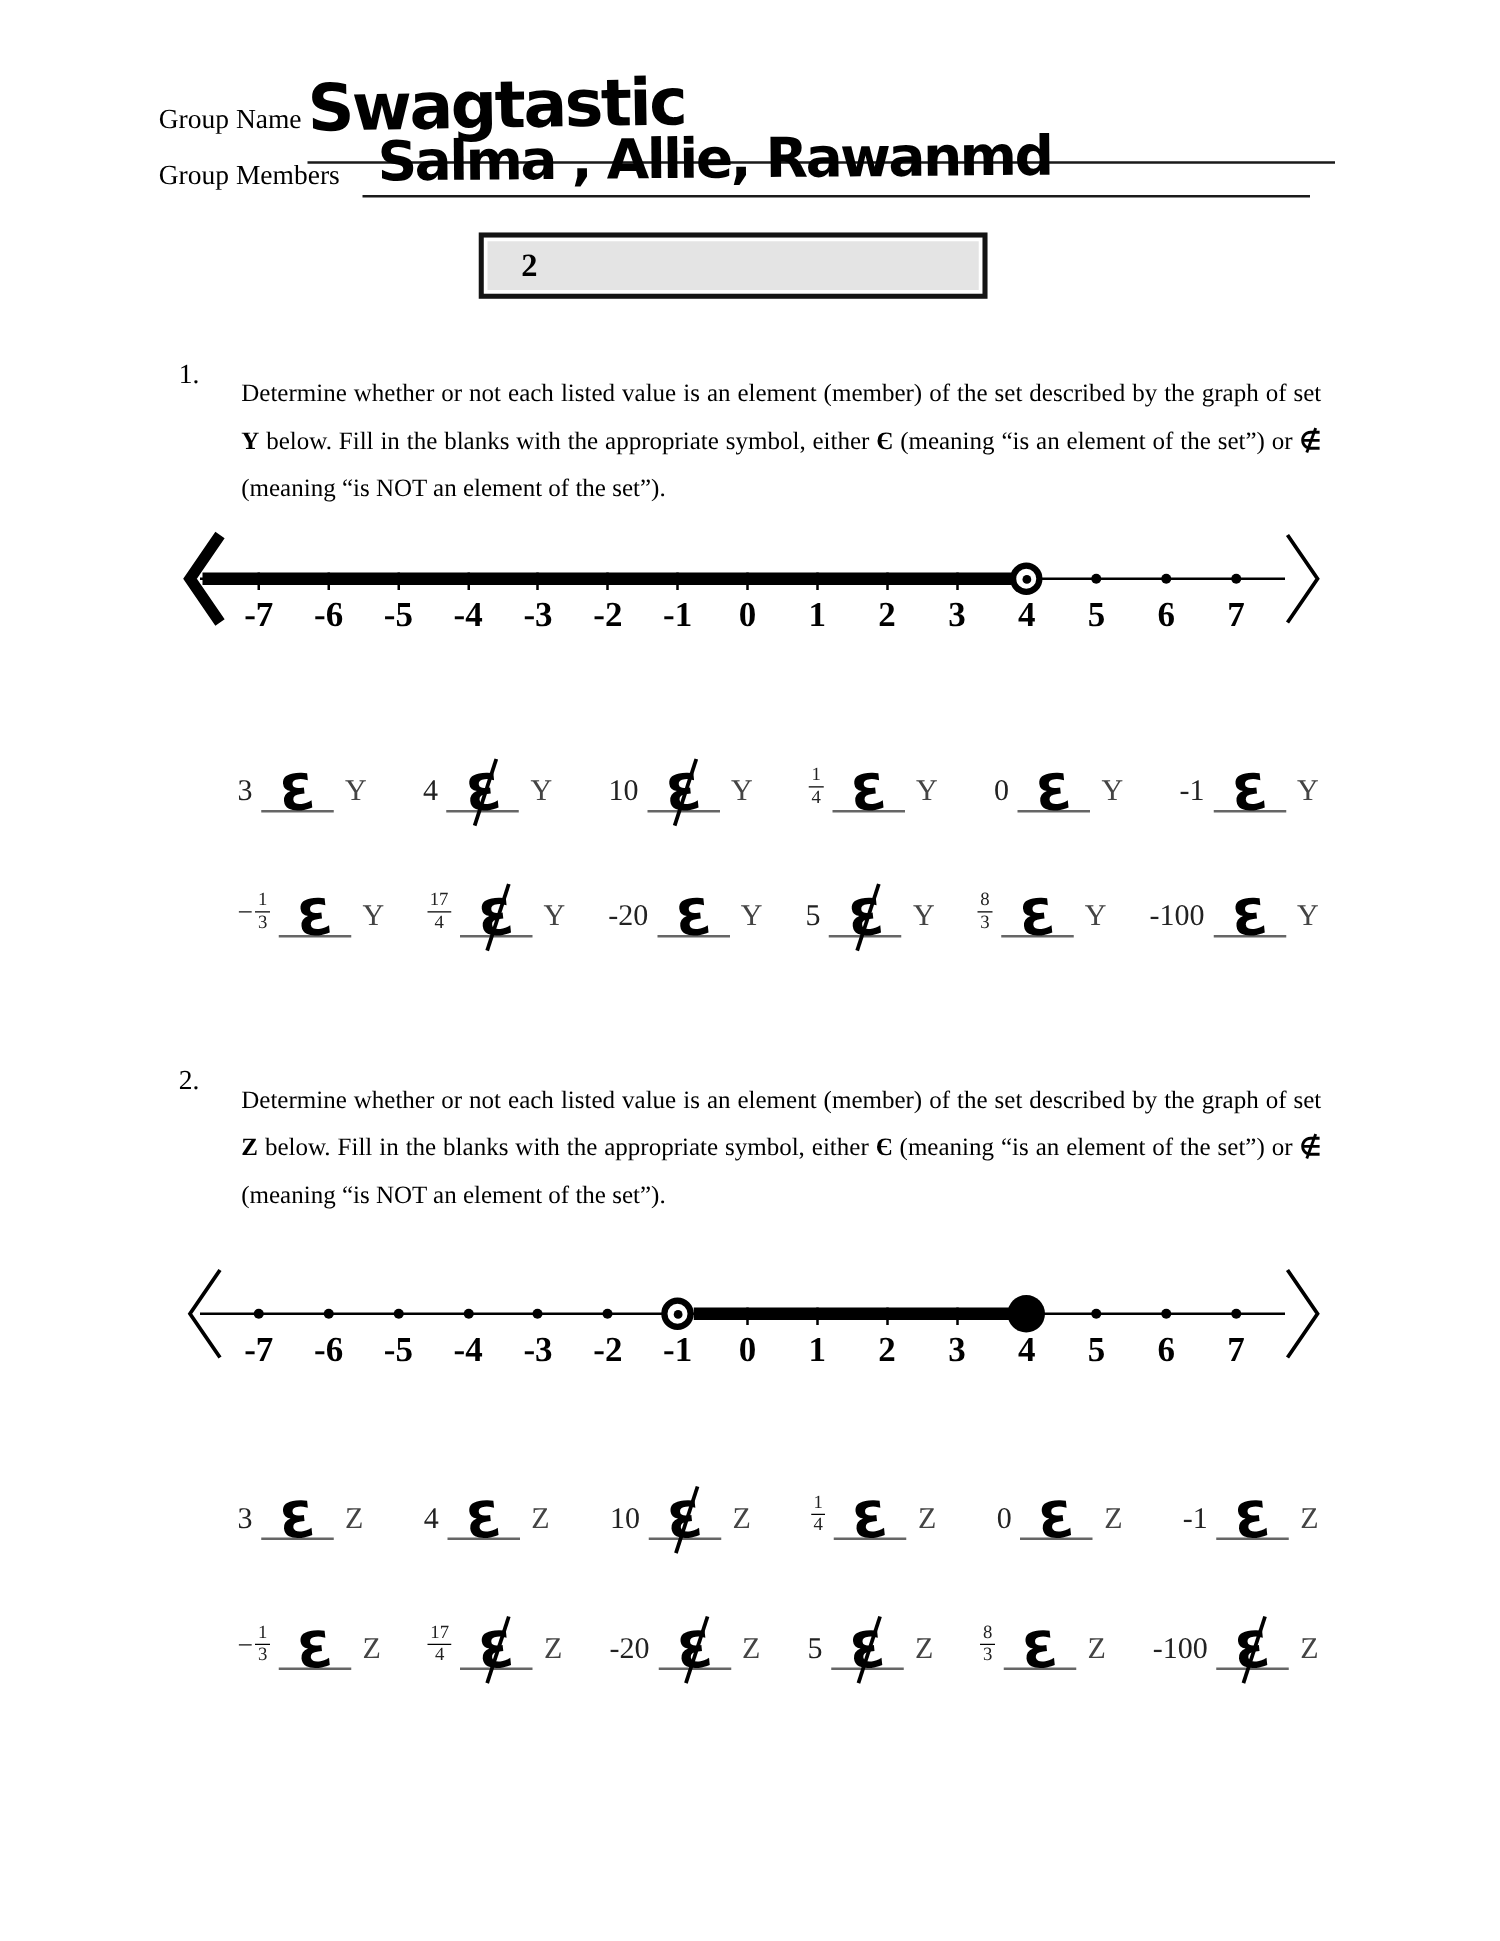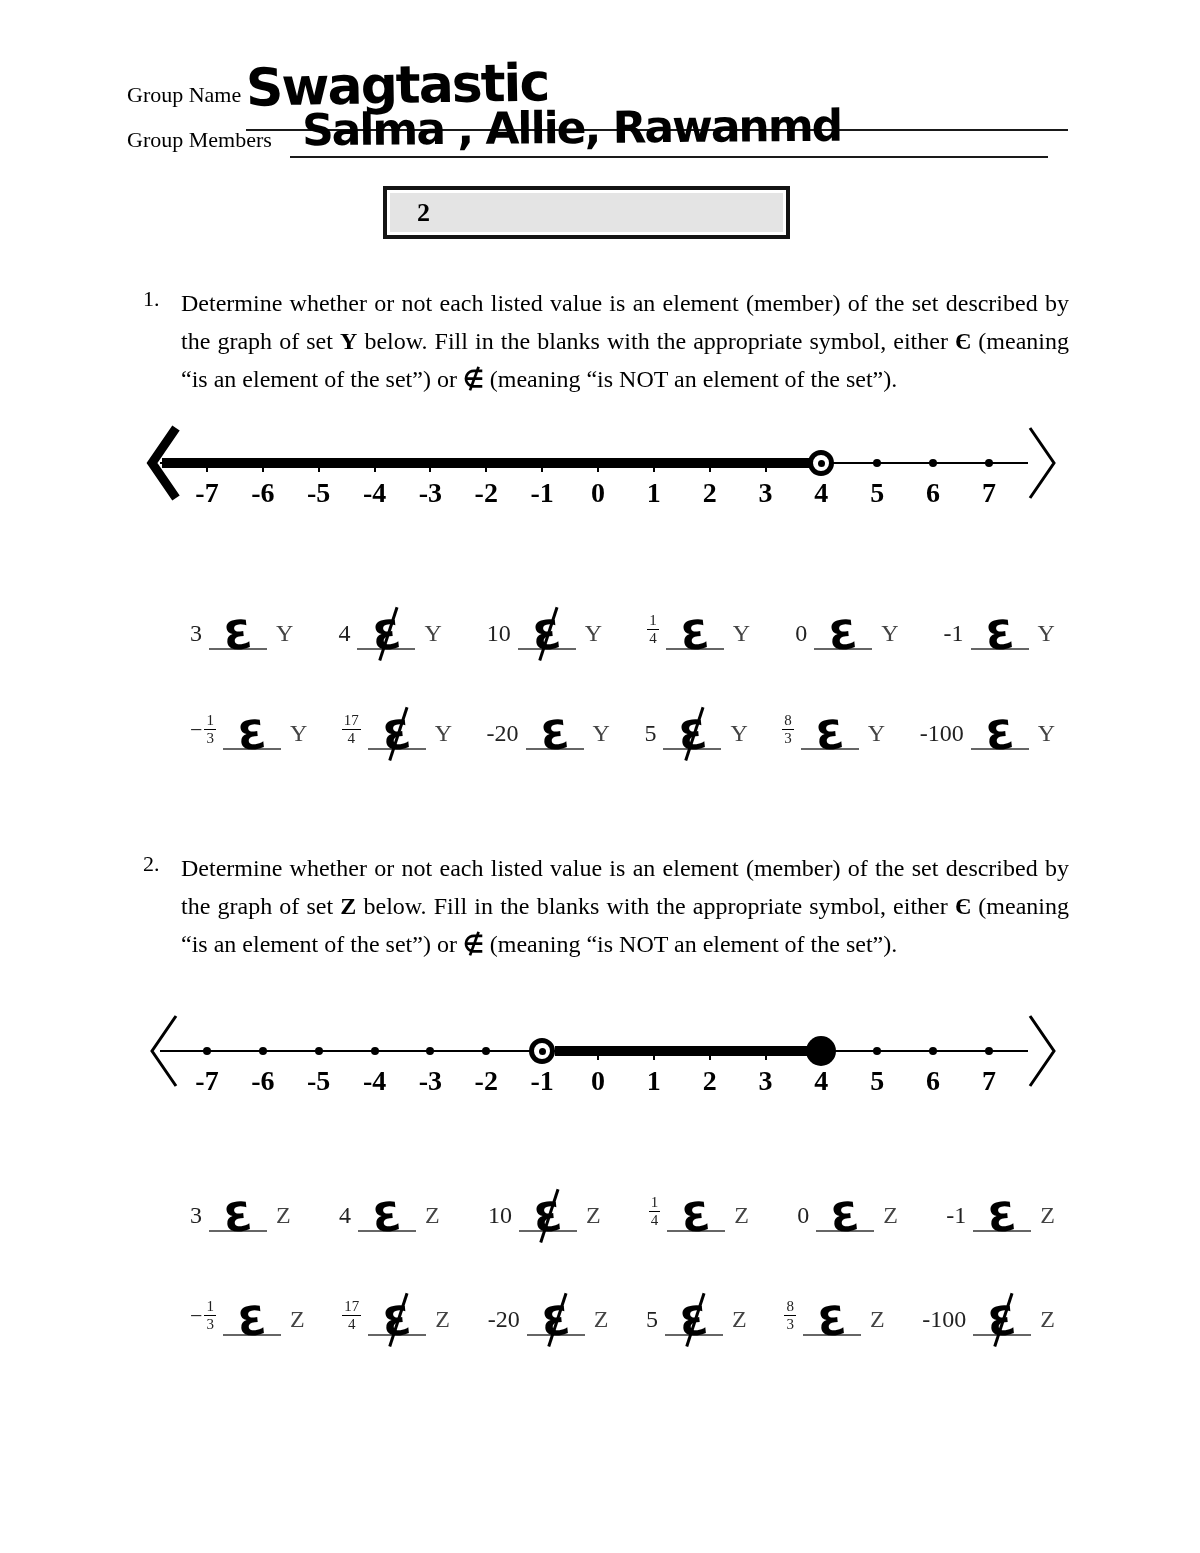--- a/index.html
+++ b/index.html
@@ -22,21 +22,21 @@
             background:#e4e4e4;border:4px solid #141414;box-shadow:inset 0 0 0 3px #fff;
             display:flex;align-items:center;font-weight:bold;font-size:26px;}
   .tnum{margin-left:30px;}
   .ttl{margin-left:46px;}
 
   
   .question{position:absolute;left:143px;width:930px;display:flex;}
   #q1{top:280px;}
   #q2{top:845px;}
   .qnum{width:34px;flex:none;font-size:22px;line-height:38px;}
-  .qtext{margin:4px;width:893px;text-align:justify;font-size:24px;line-height:38px;}
+  .qtext{margin:16px;width:893px;text-align:justify;font-size:20px;line-height:38px;}
   .symprint{font-weight:bold;}
 
   
   .numberline{position:absolute;left:150px;width:915px;height:105px;}
   #nl1{top:420px;}
   #nl2{top:1008px;}
   .nl-thin,.nl-thick,.nl-tick{position:absolute;background:#000;}
   .nl-thin{z-index:0;}
   .nl-thick{z-index:2;}
   .nl-tick{z-index:3;}

